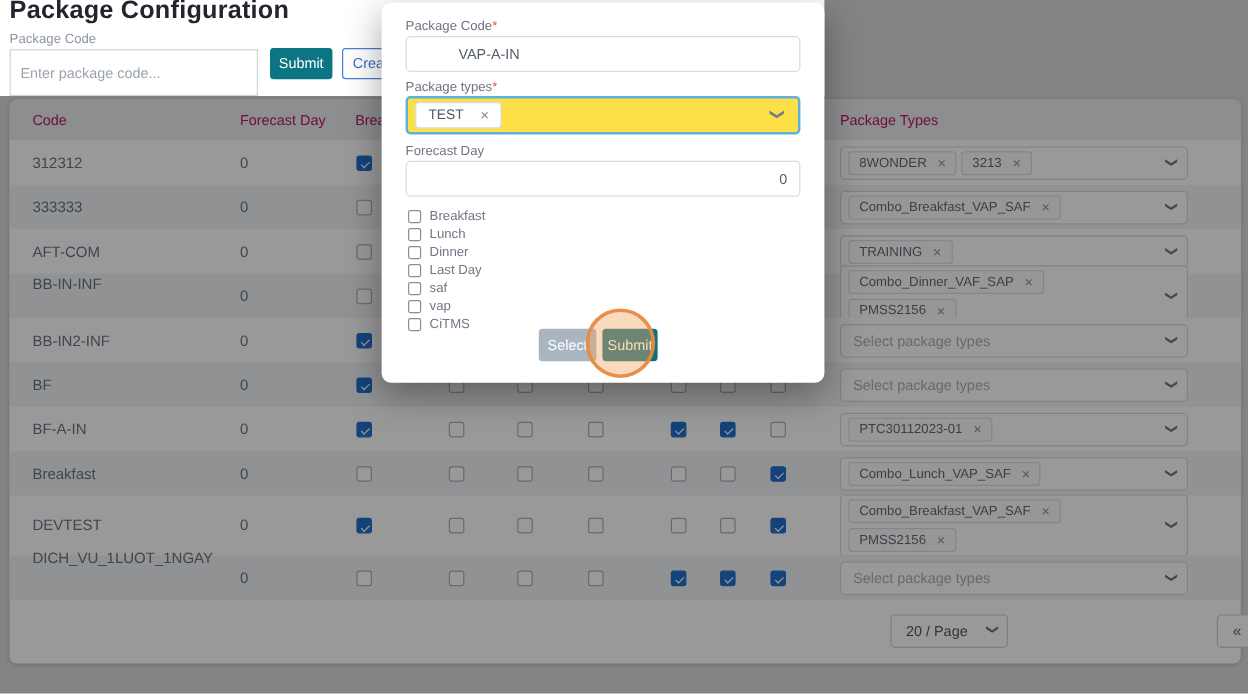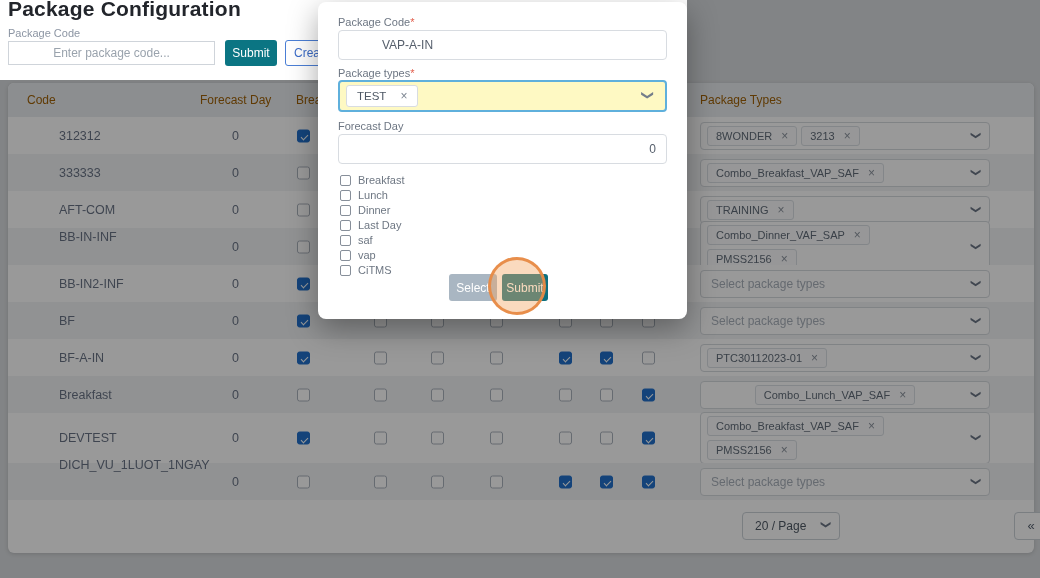--- a/index.html
+++ b/index.html
@@ -7,53 +7,53 @@
   body { font-family:"Liberation Sans", sans-serif; background:#d9dcdf; overflow:hidden; }
   .screen { position:relative; width:1040px; height:578px; background:#d9dcdf; overflow:hidden; }
 
   
   .dim { position:absolute; inset:0; background:rgba(0,0,0,0.40); z-index:10; }
 
   
   .toolbar { position:absolute; left:0; top:0; width:687px; height:80px; background:#ffffff; z-index:20; }
   .page-title { position:absolute; left:8px; top:-3px; font-size:21px; font-weight:700; color:#22252b; letter-spacing:.2px; }
   .tb-label { position:absolute; left:8px; top:27px; font-size:11px; color:#8c95a3; }
-  .tb-input { position:absolute; left:8px; top:41px; width:207px; height:24px; border:1px solid #cfd4da; border-radius:0; font-size:12px; color:#3e4754; padding:0 8px; font-family:inherit;text-align:center; }
+  .tb-input { position:absolute; left:8px; top:41px; width:207px; height:39px; border:1px solid #cfd4da; border-radius:0; font-size:12px; color:#3e4754; padding:0 8px; font-family:inherit; }
   .tb-input::placeholder { color:#9aa3ad; }
   .tb-submit { position:absolute; left:225px; top:40px; width:52px; height:26px; background:#0b7583; color:#fff; border:none; border-radius:3px; font-size:12px; font-family:inherit; cursor:pointer; }
   .tb-create { position:absolute; left:285px; top:40px; width:46px; height:26px; background:#fff; color:#3b6cc9; border:1.5px solid #4b7fd6; border-radius:3px 0 0 3px; font-size:12px; font-family:inherit; text-align:left; padding-left:8px; overflow:hidden; white-space:nowrap; cursor:pointer; }
 
   
   .card { position:absolute; left:8px; top:83px; width:1026px; height:470px; background:#ffffff; border-radius:6px; z-index:1; box-shadow:0 1px 4px rgba(0,0,0,.15); }
   .thead { position:relative; height:34px; background:#e9edf1; border-radius:6px 6px 0 0; }
-  .th { position:absolute; top:10px; font-size:12px; color:#a16207; white-space:nowrap; }
+  .th { position:absolute; top:10px; font-size:12px; color:#be185d; white-space:nowrap; }
   .trow { position:relative; width:100%; }
   .trow.odd { background:#ffffff; }
   .trow.even { background:#f2f4f6; }
-  .cell-text { position:absolute; font-size:12.5px; color:#6a7486; white-space:nowrap; transform:translateY(-50%);margin-left:32px; }
+  .cell-text { position:absolute; font-size:12.5px; color:#6a7486; white-space:nowrap; transform:translateY(-50%); }
   .cb { position:absolute; width:13px; height:13px; border:1.5px solid #aab2bc; border-radius:2.5px; background:#fff; transform:translateY(-50%); }
   .cb.checked { background:#2271cc; border-color:#2271cc; }
   .cb.checked::after { content:""; position:absolute; left:2.5px; top:4.5px; width:6px; height:3px; border-left:1.8px solid #fff; border-bottom:1.8px solid #fff; transform:rotate(-45deg); transform-origin:center; }
   .row-select { position:absolute; left:692px; width:290px; background:#fff; border:1px solid #d5dade; border-radius:4px; padding:3px 26px 3px 6px; display:flex; flex-wrap:wrap; gap:4px; align-items:center; transform:translateY(-50%); }
   .chip { display:inline-flex; align-items:center; gap:9px; background:#fcfcfd; border:1px solid #dadfe4; border-radius:3px; padding:2px 8px; font-size:11px; color:#616c79; white-space:nowrap; }
   .chip .x { color:#8b939e; font-size:12px; cursor:pointer; }
   .ph { font-size:12px; color:#a9b1bb; padding-left:4px; }
   .chev { position:absolute; right:9px; top:50%; transform:translateY(-55%) rotate(90deg); color:#6b7685; font-size:10px; }
 
   
   .pag-select { position:absolute; left:734px; width:98px; height:28px; border:1px solid #ccd2d8; border-radius:4px; background:#fff; font-size:12px; color:#4f5965; line-height:26px; padding-left:12px; }
   .pag-summary { position:absolute; left:849px; font-size:12px; color:#4f5965; line-height:28px; }
   .pag-first { position:absolute; left:1006px; width:34px; height:28px; border:1px solid #ccd2d8; border-radius:4px; background:#fff; font-size:13px; color:#5a московnull; color:#5a6472; text-align:center; line-height:26px; }
 
   
   .modal { position:absolute; left:318px; top:2px; width:369px; height:317px; background:#fff; border-radius:8px; z-index:30; box-shadow:0 10px 30px rgba(0,0,0,.35); }
   .m-label { position:absolute; left:20px; font-size:11px; color:#6d7683; }
   .req { color:#e25c4a; }
   .m-input { position:absolute; left:20px; width:329px; height:30px; border:1px solid #d8dce1; border-radius:4px; font-size:12px; color:#555e6b; padding:0 10px; font-family:inherit; background:#fff; }
-  .m-select { position:absolute; left:20px; top:78px; width:329px; height:32px; border:2px solid #5fb0dc; border-radius:4px; background:#fef9c3; display:flex; align-items:center; padding-left:6px; }
+  .m-select { position:absolute; left:20px; top:78px; width:329px; height:32px; border:2px solid #5fb0dc; border-radius:4px; background:#fde047; display:flex; align-items:center; padding-left:6px; }
   .m-chip { display:inline-flex; align-items:center; gap:14px; background:#fff; border:1px solid #d8dce1; border-radius:3px; padding:3px 10px; font-size:11.5px; color:#4e5865; }
   .m-chip .x { color:#7c8591; font-size:12px; cursor:pointer; }
   .m-select .chev { font-size:12px; color:#747e8a; right:12px; }
   .m-cbrow { position:absolute; left:22px; height:12px; display:flex; align-items:center; gap:7px; }
   .m-cb { width:11px; height:11px; border:1.5px solid #878f9a; border-radius:2px; background:#fff; flex:0 0 auto; }
   .m-cblabel { font-size:11px; color:#6e7783; white-space:nowrap; }
   .m-cancel { position:absolute; left:131px; top:272px; width:48px; height:27px; background:#a9b6c2; color:#fff; border:none; border-radius:3px; font-size:12px; font-family:inherit; cursor:pointer; }
   .m-submit { position:absolute; left:184px; top:272px; width:46px; height:27px; background:#0c6f7e; color:#fff; border:none; border-radius:3px; font-size:12px; font-family:inherit; cursor:pointer; }
 
   
@@ -209,21 +209,21 @@
         <div class="trow even" style="height: 37px;">
           <span class="cell-text" style="left: 19px; top: 18.5px;">Breakfast</span>
           <span class="cell-text" style="left: 192px; top: 18.5px;">0</span>
           <span class="cb" style="left: 289px; top: 18.5px;"></span>
           <span class="cb" style="left: 366px; top: 18.5px;"></span>
           <span class="cb" style="left: 423px; top: 18.5px;"></span>
           <span class="cb" style="left: 482px; top: 18.5px;"></span>
           <span class="cb" style="left: 551px; top: 18.5px;"></span>
           <span class="cb" style="left: 592px; top: 18.5px;"></span>
           <span class="cb checked" style="left: 634px; top: 18.5px;"></span>
-          <div class="row-select" style="top: 18.5px; min-height: 28px; justify-content: center;">
+          <div class="row-select" style="top: 18.5px; min-height: 28px;">
             <span class="chip">
               <span>Combo_Lunch_VAP_SAF</span>
               <span class="x">×</span>
             </span>
             <span class="chev">❯</span>
           </div>
         </div>
         <div class="trow odd" style="height: 50px;">
           <span class="cell-text" style="left: 19px; top: 25px;">DEVTEST</span>
           <span class="cell-text" style="left: 192px; top: 25px;">0</span>

